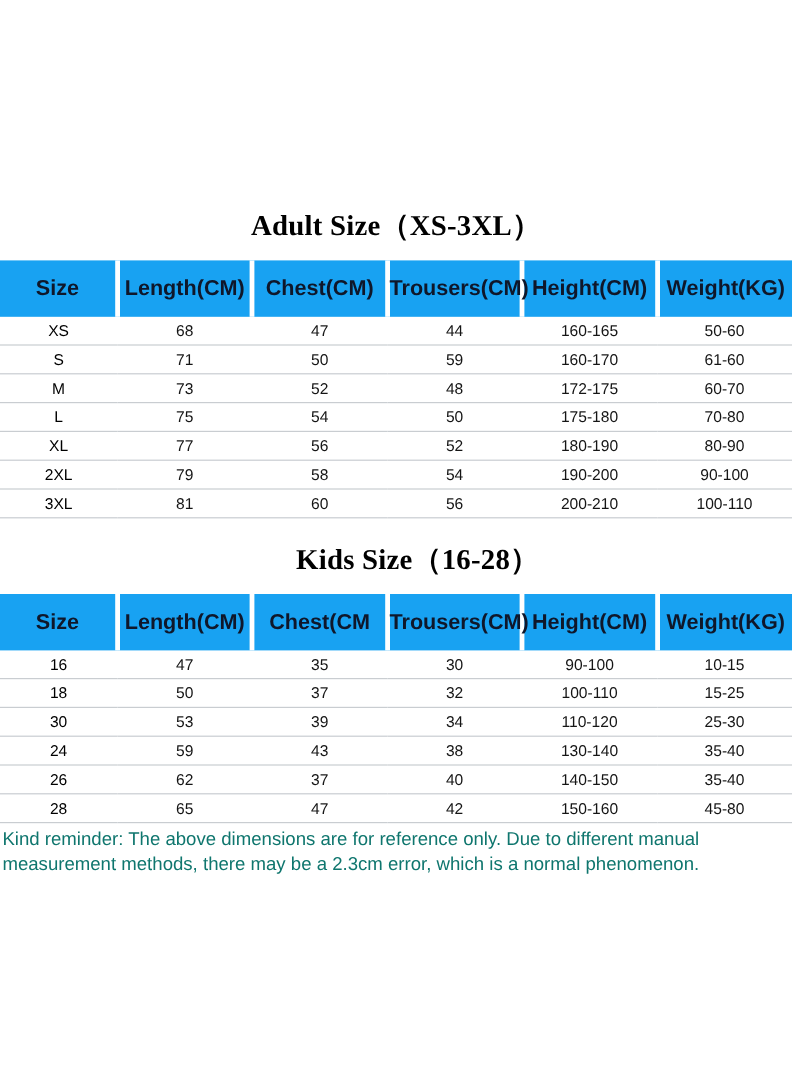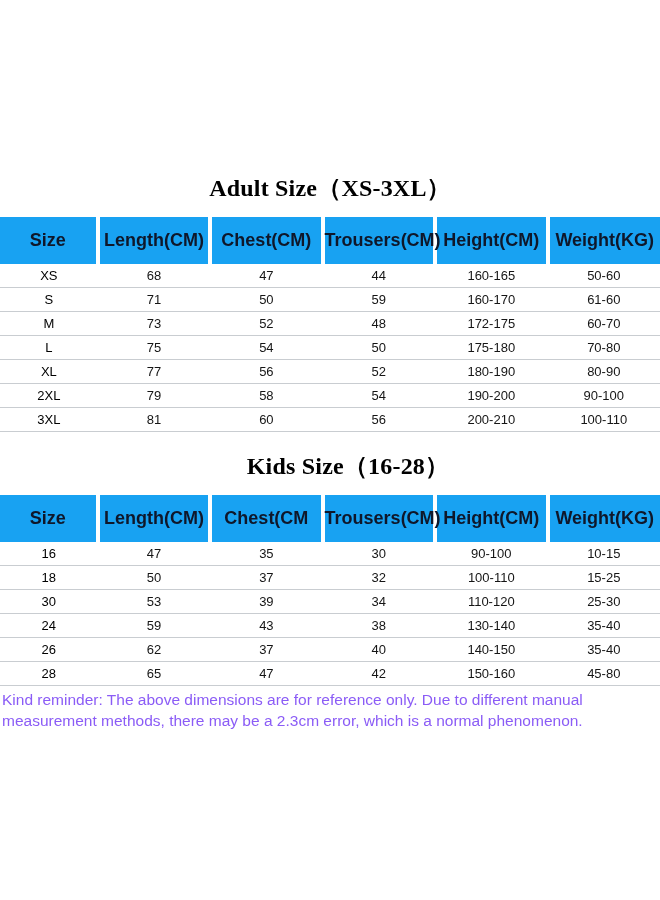--- a/index.html
+++ b/index.html
@@ -53,21 +53,21 @@
     border-bottom: 1px solid #c9cdd1;
   }
   table.size-table tbody td.size-col {
     font-weight: 400;
     color: #000;
   }
 
   .note {
     font-size: 15.5px;
     line-height: 1.34;
-    color: #8b5cf6;
+    color: #0f766e;
     margin: 4px 0 0 0;
     padding: 0 2px;
   }
 </style>
 </head>
 <body>
 
 <div class="page">
   <div class="spacer-top"></div>
 

